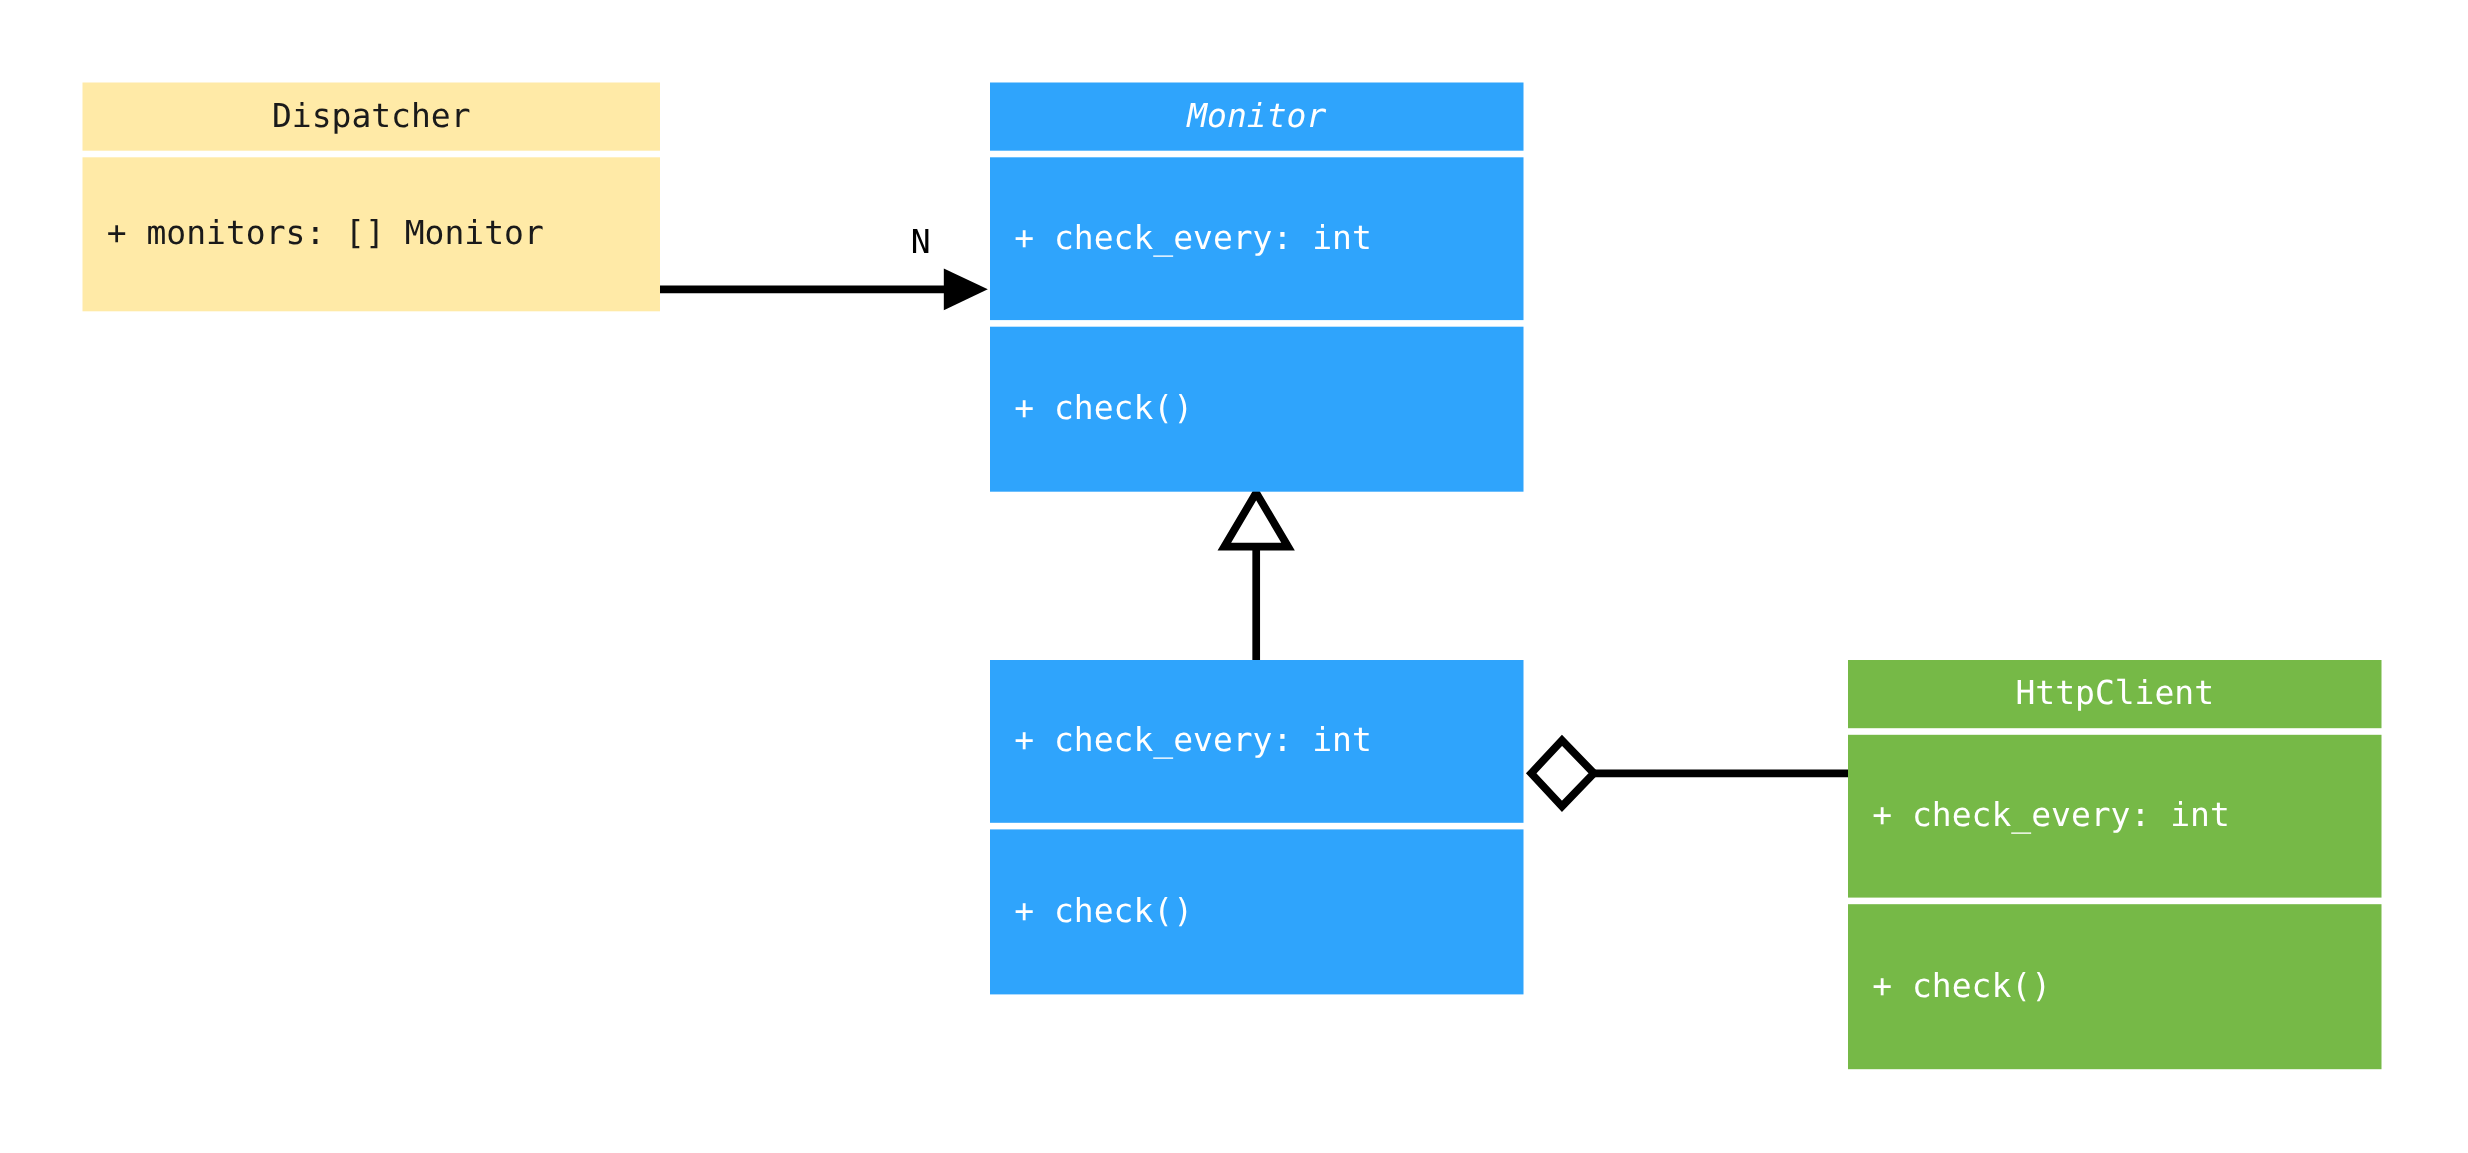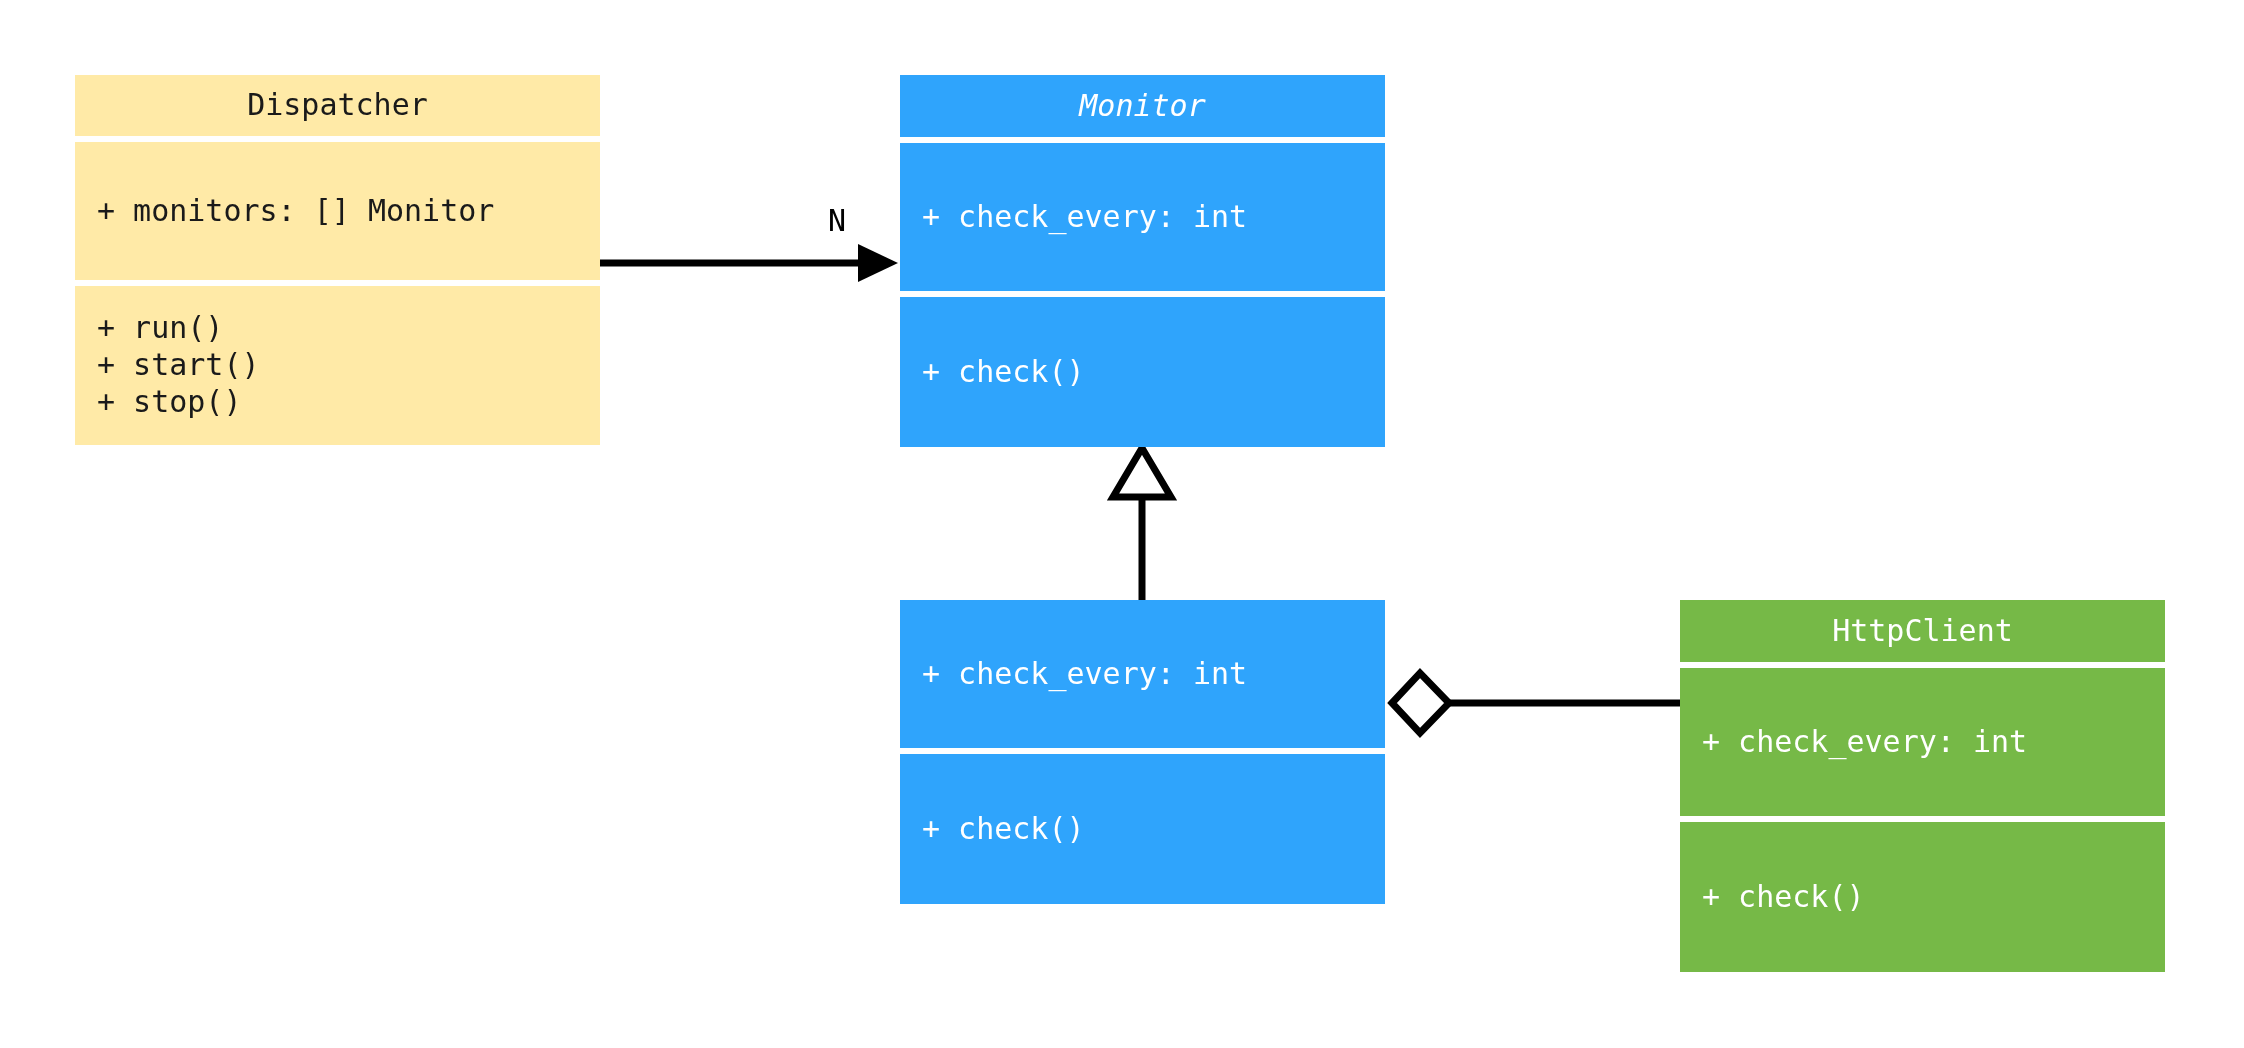--- a/index.html
+++ b/index.html
@@ -114,25 +114,20 @@
 
   <div class="edge-label" style="left:828px; top:203px;">N</div>
 
   <div class="uml-class theme-yellow" style="left:75px; top:75px; width:525px; height:370px;">
     <div class="compartment title" style="height:62px;">
       <div class="class-title">Dispatcher</div>
     </div>
     <div class="compartment members" style="height:140px;">
       <div class="member-line">+ monitors: [] Monitor</div>
     </div>
-    <div class="compartment members" style="height:162px;">
-      <div class="member-line">+ run()</div>
-      <div class="member-line">+ start()</div>
-      <div class="member-line">+ stop()</div>
-    </div>
   </div>
 
   <div class="uml-class theme-blue" style="left:900px; top:75px; width:485px; height:388px;">
     <div class="compartment title" style="height:62px;">
       <div class="class-title abstract">Monitor</div>
     </div>
     <div class="compartment members" style="height:148px;">
       <div class="member-line">+ check_every: int</div>
     </div>
     <div class="compartment members" style="height:150px;">

